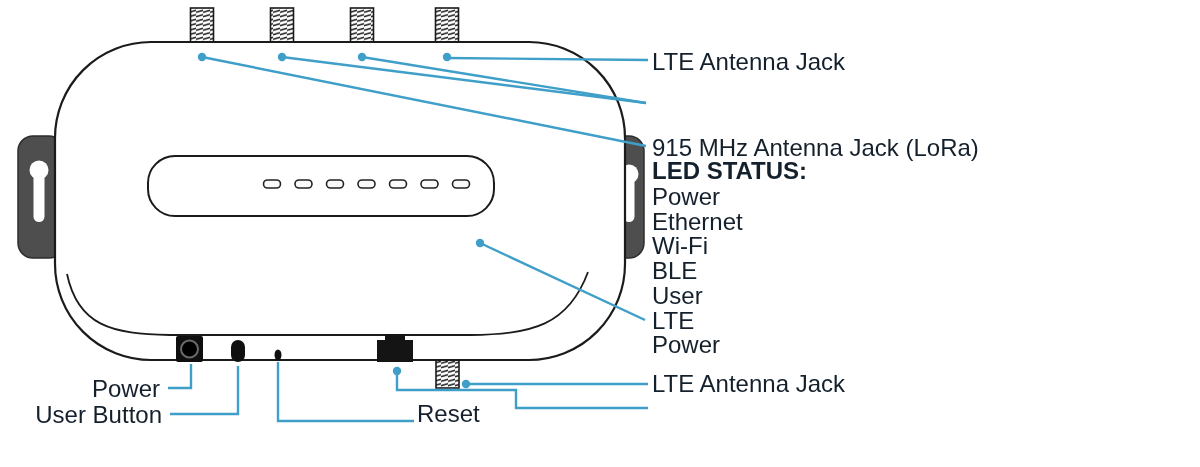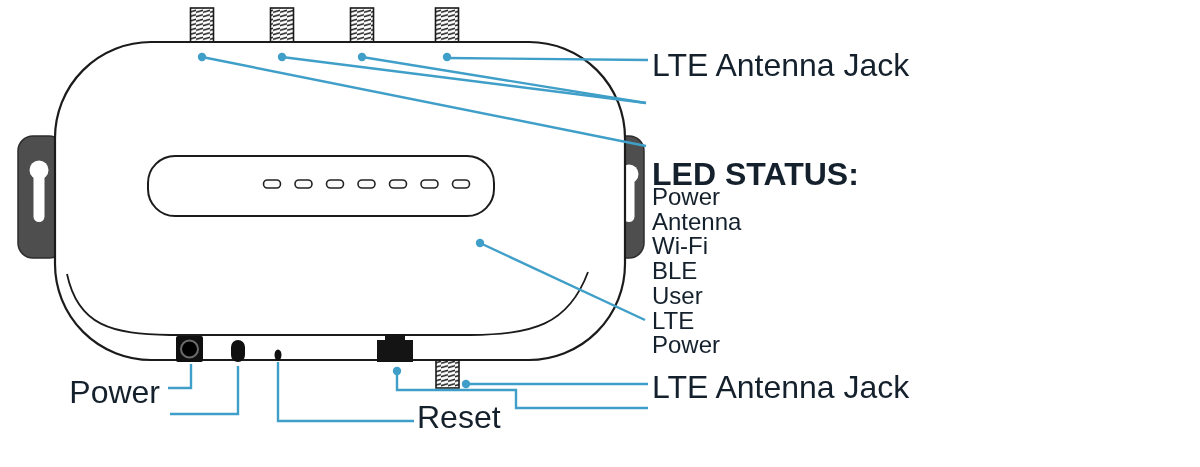--- a/index.html
+++ b/index.html
@@ -1,21 +1,21 @@
 <!DOCTYPE html>
 <html><head>
 <meta charset="utf-8">
 <style>
   html,body{margin:0;padding:0;background:#ffffff;}
   .stage{
     position:relative;width:1200px;height:467px;background:#ffffff;
     font-family:"Liberation Sans",sans-serif;color:#14202c;overflow:hidden;
   }
   .art{position:absolute;left:0;top:0;}
-  .label{position:absolute;font-size:32px;line-height:1.05;white-space:nowrap;}
+  .label{position:absolute;font-size:24px;line-height:1.05;white-space:nowrap;}
   #lbl-lte-top   {left:652px;top:49px;}
   #lbl-wifi-bt   {left:652px;top:91px;}
   #lbl-lora      {left:652px;top:135px;}
   #lbl-led-head  {left:652px;top:158px;font-weight:700;}
   #led-list      {position:absolute;left:652px;top:185px;font-size:24px;line-height:24.7px;}
   #lbl-lte-bot   {left:652px;top:371px;}
   #lbl-ethernet  {left:652px;top:396px;}
   #lbl-power     {left:28px;top:376px;width:132px;text-align:right;}
   #lbl-user      {left:14px;top:402px;width:148px;text-align:right;}
   #lbl-reset     {left:417px;top:401px;}
@@ -101,29 +101,31 @@
       <circle cx="282" cy="57" r="4.2"></circle>
       <circle cx="362" cy="57" r="4.2"></circle>
       <circle cx="447" cy="57" r="4.2"></circle>
       <circle cx="480" cy="243" r="4.2"></circle>
       <circle cx="466" cy="384" r="4.2"></circle>
       <circle cx="397" cy="371" r="4.2"></circle>
     </g>
   </svg>
 
   <div class="label" id="lbl-lte-top">LTE Antenna Jack</div>
+  <div class="label" id="lbl-lora">915 MHz Antenna Jack (LoRa)</div>
   <div class="label" id="lbl-led-head">LED STATUS:</div>
 
   <div id="led-list">
     <div>Power</div>
-    <div>Antenna</div>
+    <div>Ethernet</div>
     <div>Wi-Fi</div>
     <div>BLE</div>
     <div>User</div>
     <div>LTE</div>
     <div>Power</div>
   </div>
 
   <div class="label" id="lbl-lte-bot">LTE Antenna Jack</div>
   <div class="label" id="lbl-power">Power</div>
+  <div class="label" id="lbl-user">User Button</div>
   <div class="label" id="lbl-reset">Reset</div>
 
 </div>
 
 </body></html>

